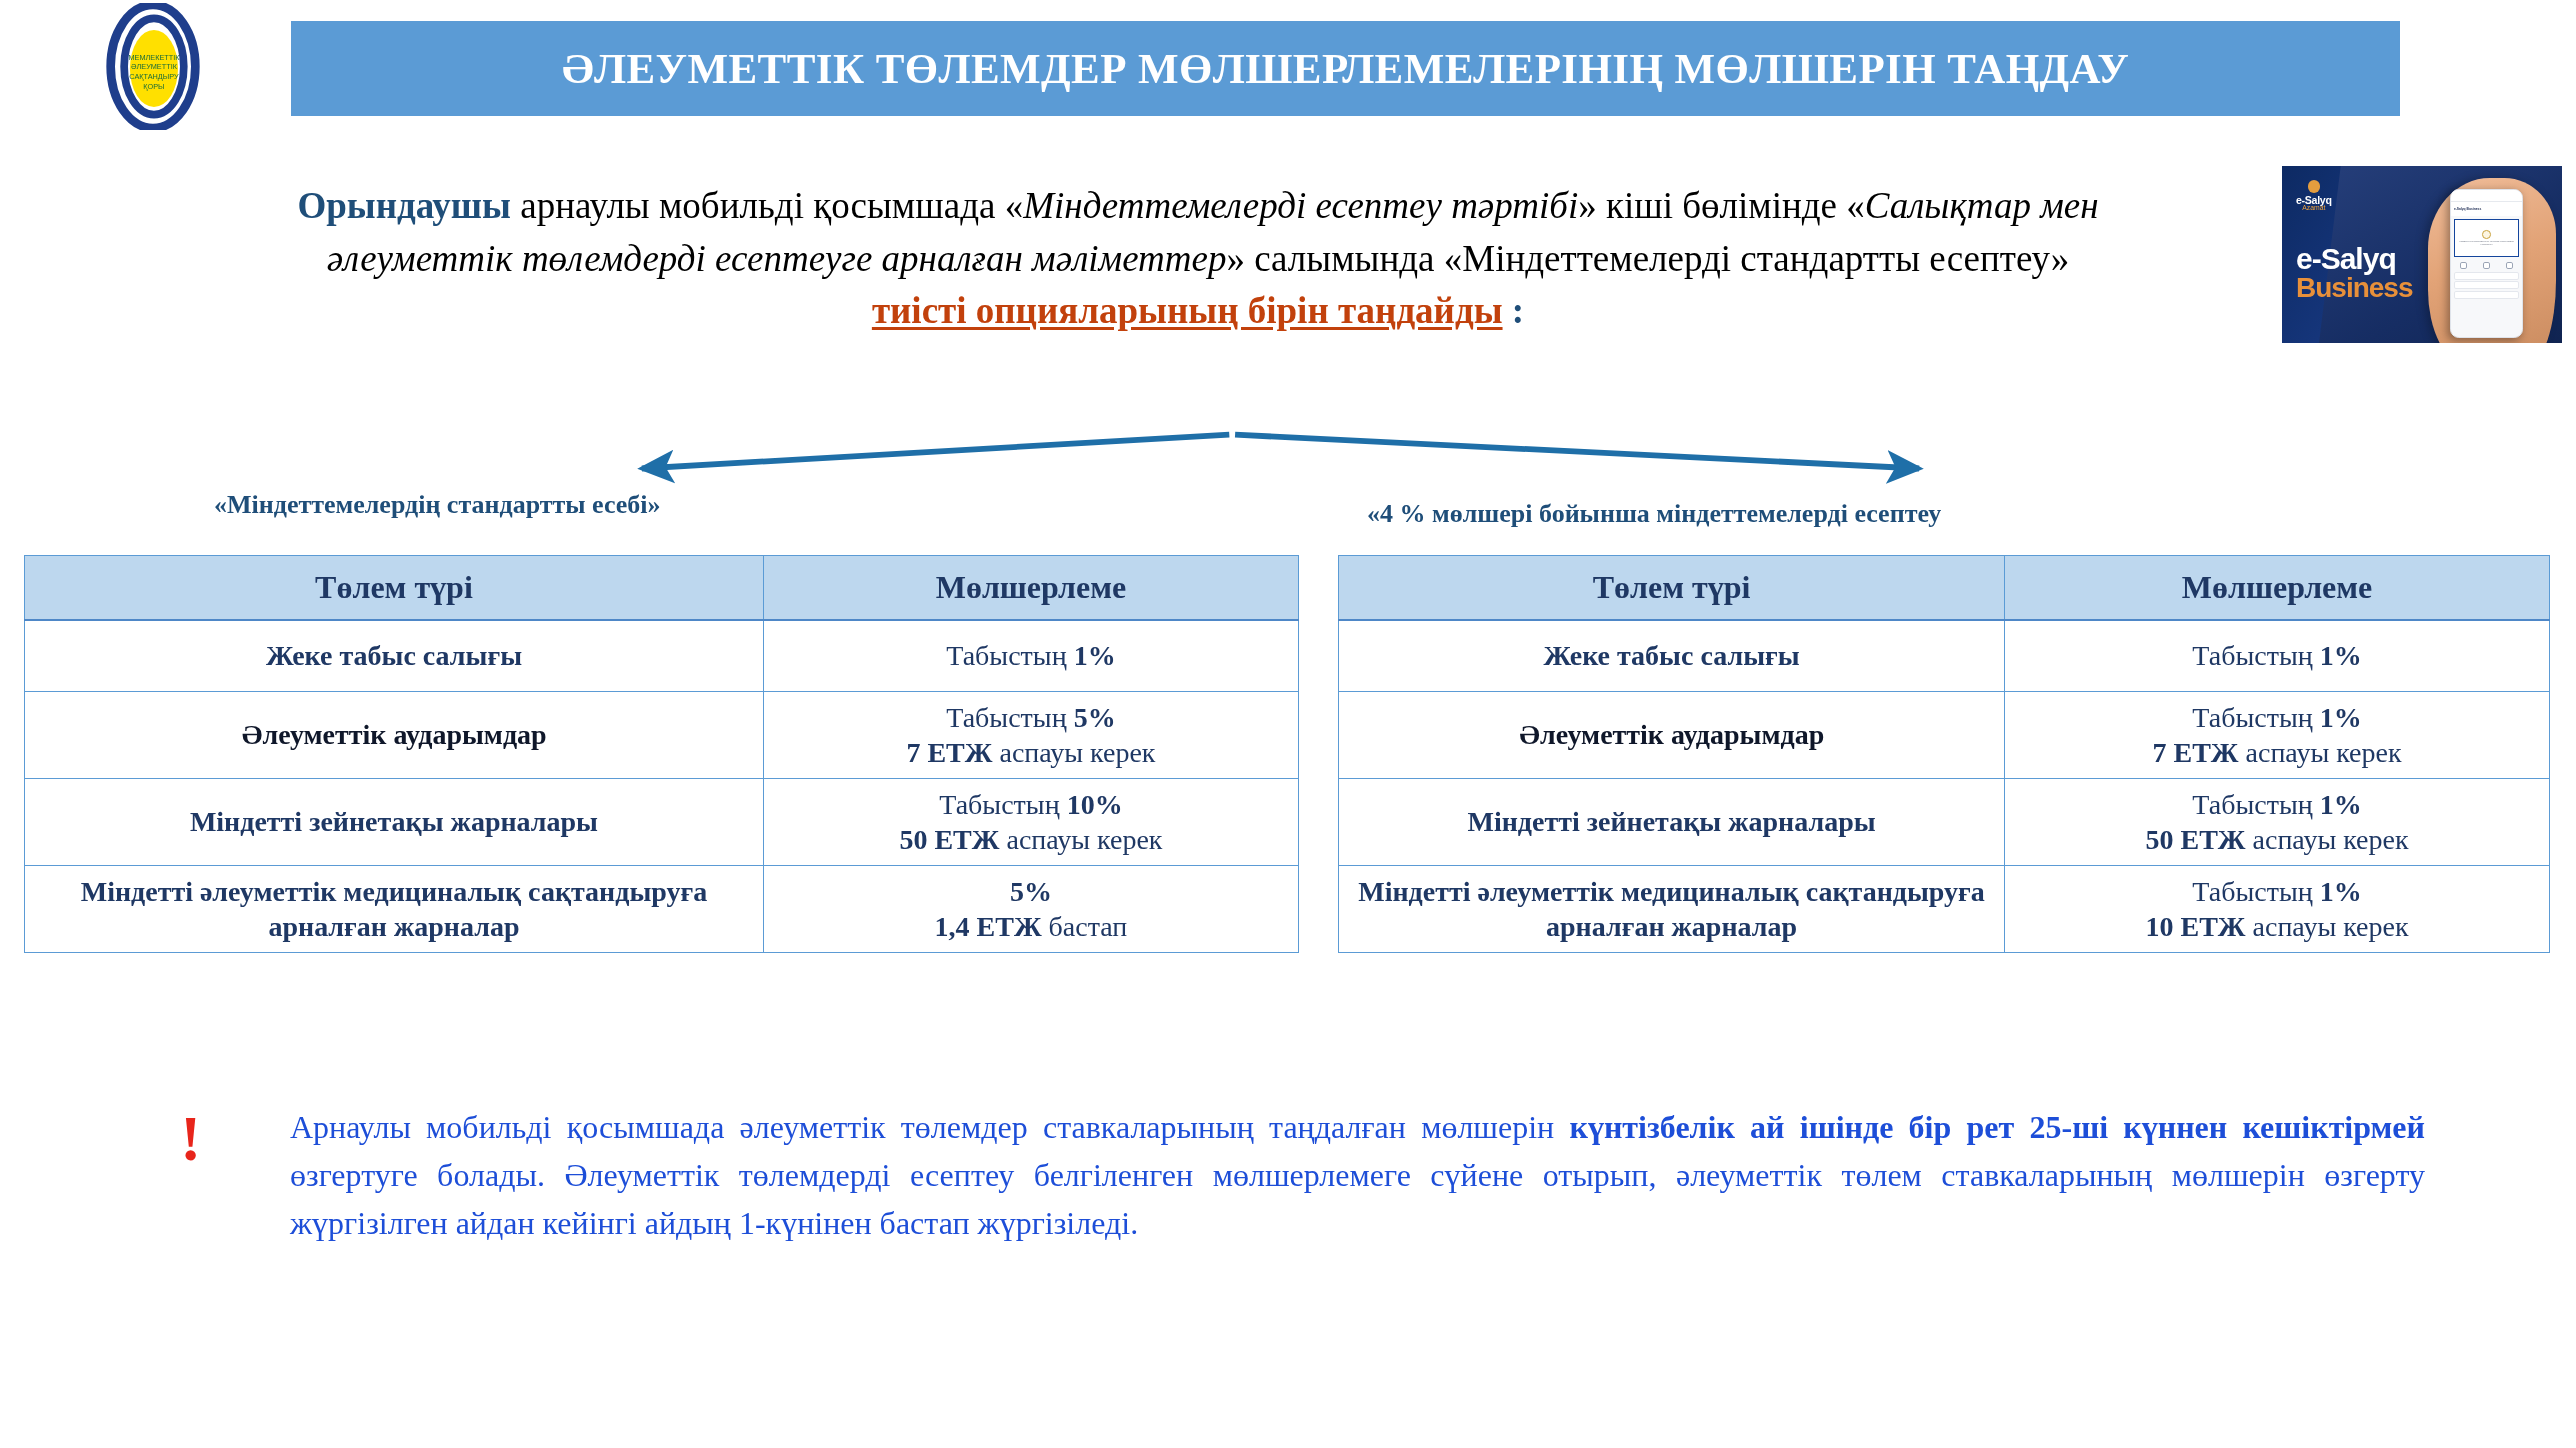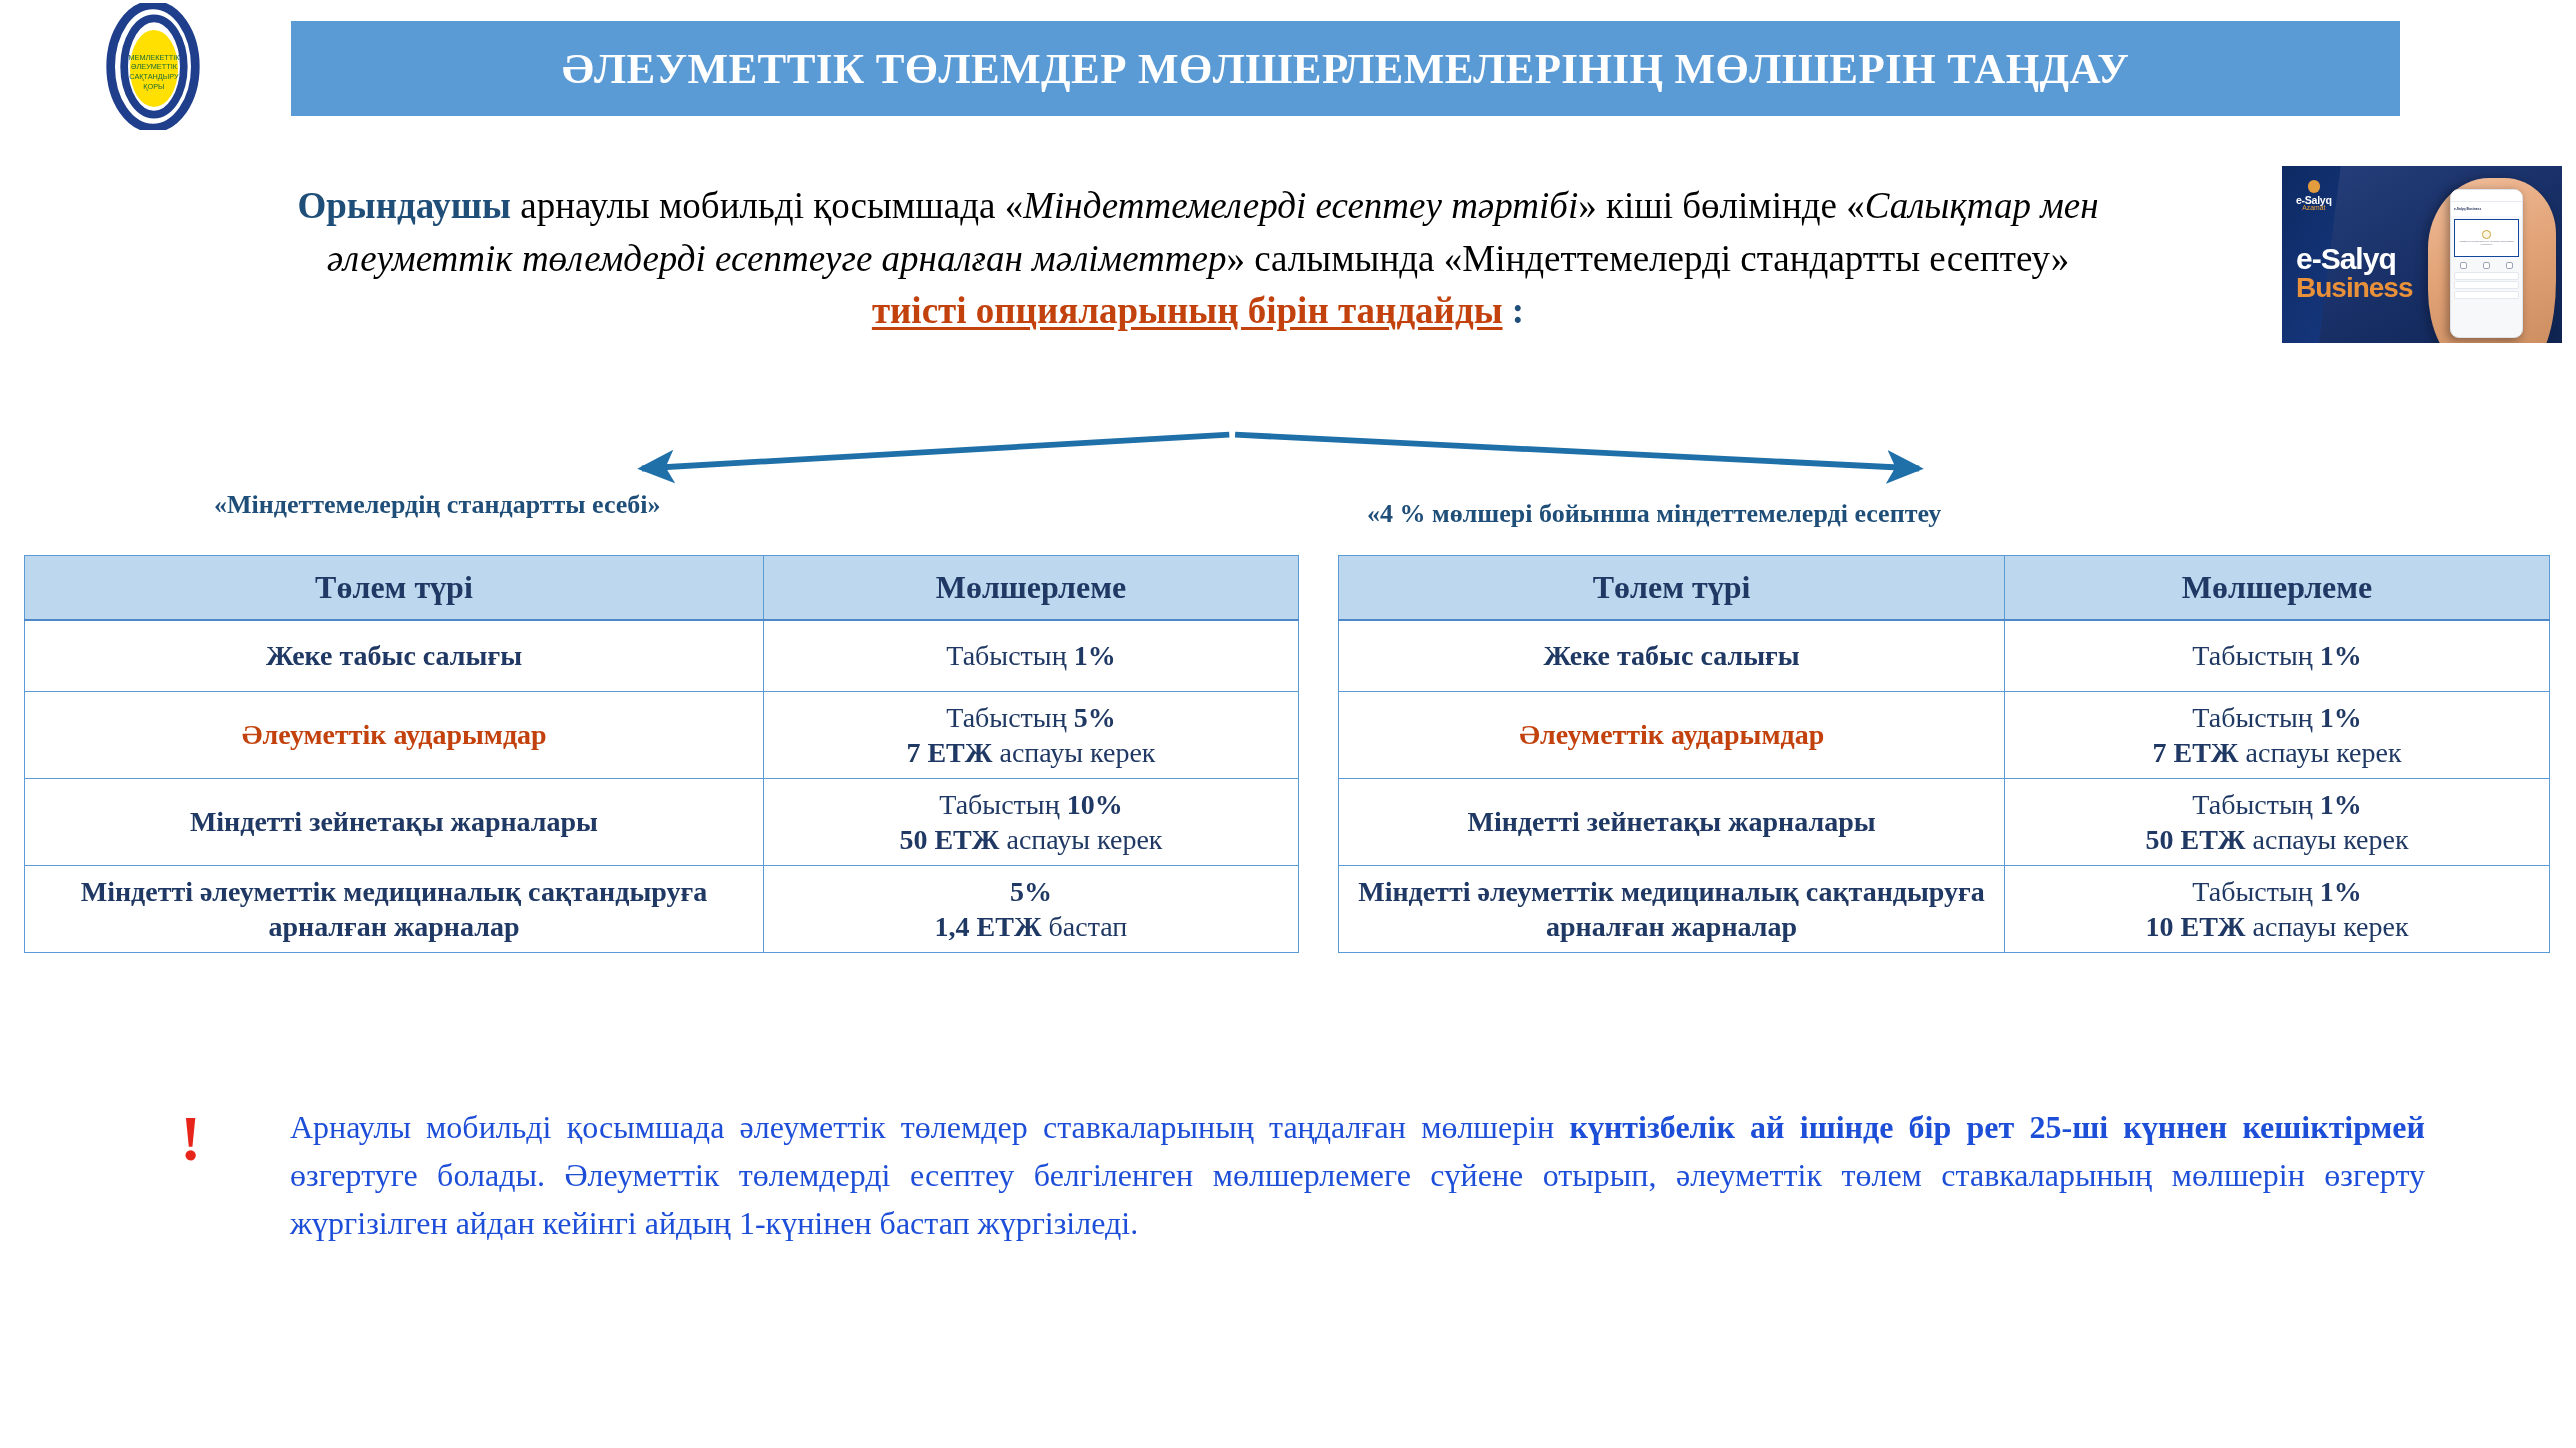--- a/index.html
+++ b/index.html
@@ -206,21 +206,21 @@
     background: #ffffff;
     font-size: 28px;
     height: 72px;
     padding: 7.7px 15.5px;
     line-height: 1.26;
   }
   .tbl tbody td.name { text-align: center; font-weight: bold; }
   .tbl tbody td.rate { text-align: center; font-weight: normal; }
   .tbl tbody td.rate b { font-weight: bold; }
   .tbl tbody tr.tall td { height: 85px; }
-  .tbl tbody td.name.red { color: #c2410c; padding-left: 16px; }
+  .tbl tbody td.name.red { color: #0f172a; padding-left: 16px; }
 
   
   .tbl.left  col.c1 { width: 58%; }
   .tbl.left  col.c2 { width: 42%; }
   .tbl.right col.c1 { width: 55%; }
   .tbl.right col.c2 { width: 45%; }
 
   
   .note-bang {
     position: absolute;

